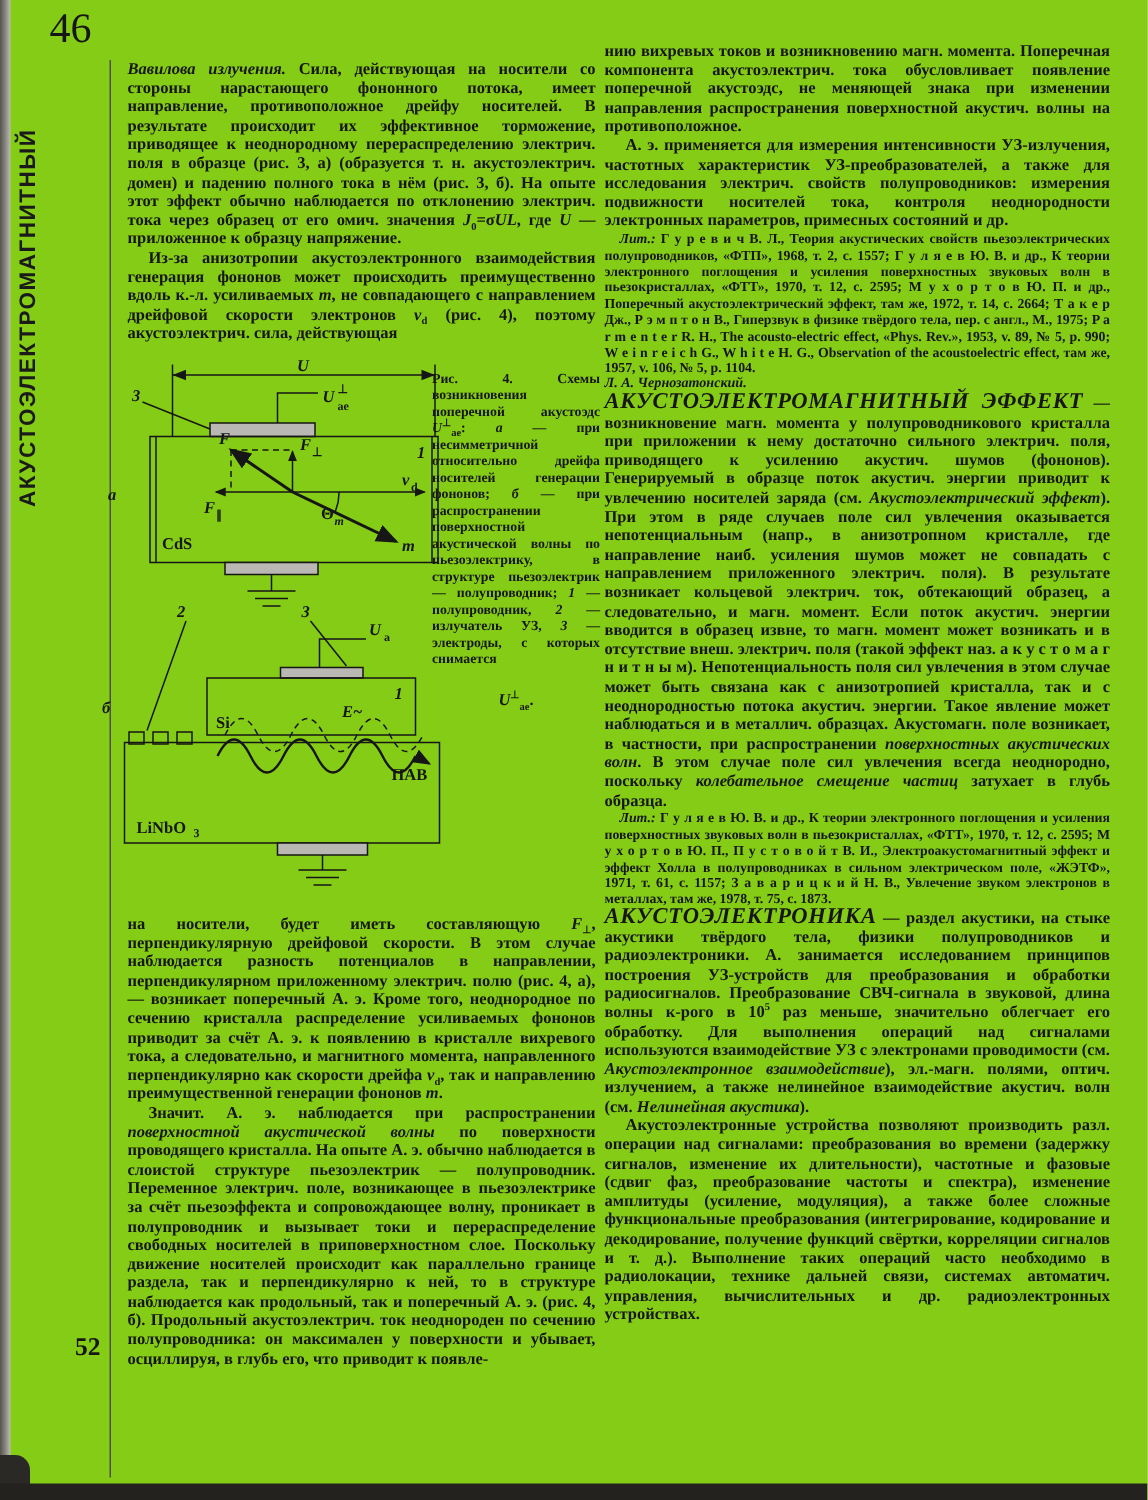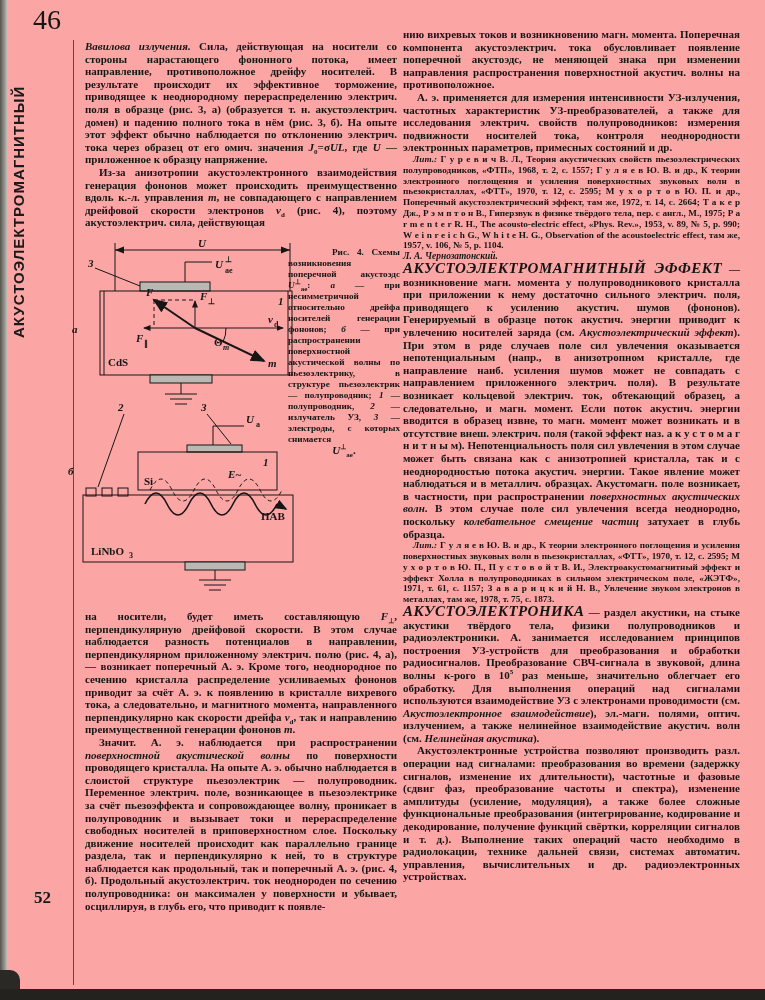--- a/index.html
+++ b/index.html
@@ -1,73 +1,73 @@
 <!DOCTYPE html>
 <html><head>
 <meta charset="utf-8">
 <style>
   html,body{margin:0;padding:0;}
   .page{
     position:relative;
     width:765px;height:1000px;
-    background:#fca5a5;
+    background:#84cc16;
     overflow:hidden;
     font-family:"Liberation Serif",serif;
     color:#161616;
   }
   .edge-left{position:absolute;left:0;top:0;width:7px;height:100%;
     background:linear-gradient(90deg,#55544d 0%,#8b8a84 55%,#bdbcb6 100%);}
   .edge-bottom{position:absolute;left:0;bottom:0;height:11px;width:100%;background:#23221f;}
   .edge-corner{position:absolute;left:0;bottom:0;width:20px;height:30px;background:#2a2925;border-top-right-radius:10px;}
   .pagenum{position:absolute;left:33px;top:4px;font-size:28px;font-weight:400;}
-  .bottom-num{position:absolute;left:34px;top:888px;font-size:17px;font-weight:700;}
+  .bottom-num{position:absolute;left:50px;top:888px;font-size:17px;font-weight:700;}
   .margin-label{
     position:absolute;left:10px;top:42px;height:296px;width:22px;
     writing-mode:vertical-rl;transform:rotate(180deg);
     font-family:"Liberation Sans",sans-serif;font-weight:700;font-size:15px;letter-spacing:1px;
     color:#1a1a1a;white-space:nowrap;
   }
   .vrule{position:absolute;left:73px;top:40px;width:1px;height:945px;background:#504f4a;}
   .col{position:absolute;text-align:justify;}
   .col-left{left:85px;top:40px;width:312px;}
   .col-left2{left:85px;top:610px;width:312px;}
   .col-right{left:403px;top:28px;width:337px;}
   p{margin:0;padding:0;}
   .body{font-size:11px;line-height:12.6px;font-weight:700;}
   .indent{text-indent:14px;}
   .lit{font-size:9.2px;line-height:10.8px;font-weight:700;text-indent:10px;}
   .author{font-size:9.4px;line-height:11px;font-weight:700;font-style:italic;}
   .it{font-style:italic;}
-  .bd{font-weight:700;margin-left:44px;}
+  .bd{font-weight:700;}
   .hw{font-weight:700;font-size:15px;letter-spacing:0.5px;font-style:italic;}
   sub,sup{font-size:7px;line-height:0;}
   .caption{position:absolute;left:288px;top:247px;width:112px;
     font-size:9.2px;line-height:11px;font-weight:700;text-align:justify;}
-  .cap-formula{text-align:center;margin-top:0;font-size:11px;}
+  .cap-formula{text-align:center;margin-top:17px;font-size:11px;}
   .figure{position:absolute;left:58px;top:238px;}
   .svgt{font-family:"Liberation Serif",serif;font-weight:700;font-size:11px;fill:#161616;}
   .svgi{font-style:italic;}
   .svgs{font-size:8px;}
 </style>
 </head>
 <body>
 
 <div class="page">
   <div class="edge-left"></div>
   <div class="edge-corner"></div>
   <div class="edge-bottom"></div>
 
   <div class="pagenum">46</div>
   <div class="margin-label">АКУСТОЭЛЕКТРОМАГНИТНЫЙ</div>
   <div class="vrule"></div>
   <div class="bottom-num">52</div>
 
   <div class="col col-left">
     <p class="body"><span class="it">Вавилова излучения.</span><span> Сила, действующая на носители со стороны нарастающего фононного потока, имеет направление, противоположное дрейфу носителей. В результате происходит их эффективное торможение, приводящее к неоднородному перераспределению электрич. поля в образце (рис. 3, а) (образуется т. н. акустоэлектрич. домен) и падению полного тока в нём (рис. 3, б). На опыте этот эффект обычно наблюдается по отклонению электрич. тока через образец от его омич. значения </span><span class="it">J</span><sub>0</sub><span>=σ</span><span class="it">UL</span><span>, где </span><span class="it">U</span><span> — приложенное к образцу напряжение.</span></p>
-    <p class="body indent"><span>Из-за анизотропии акустоэлектронного взаимодействия генерация фононов может происходить преимущественно вдоль к.-л. управления </span><span class="it">m</span><span>, не совпадающего с направлением дрейфовой скорости электронов </span><span class="it">v</span><sub>d</sub><span> (рис. 4), поэтому акустоэлектрич. сила, действующая</span></p>
+    <p class="body indent"><span>Из-за анизотропии акустоэлектронного взаимодействия генерация фононов может происходить преимущественно вдоль к.-л. усиливаемых </span><span class="it">m</span><span>, не совпадающего с направлением дрейфовой скорости электронов </span><span class="it">v</span><sub>d</sub><span> (рис. 4), поэтому акустоэлектрич. сила, действующая</span></p>
   </div>
 
   <svg class="figure" width="250" height="366" viewBox="0 0 250 366">
     <defs>
       <marker id="arr" markerWidth="9" markerHeight="8" refX="6.5" refY="3" orient="auto">
         <path d="M0,0L7.5,3L0,6z" fill="#161616"></path>
       </marker>
     </defs>
 
     <g stroke="#161616" fill="none" stroke-width="1">

